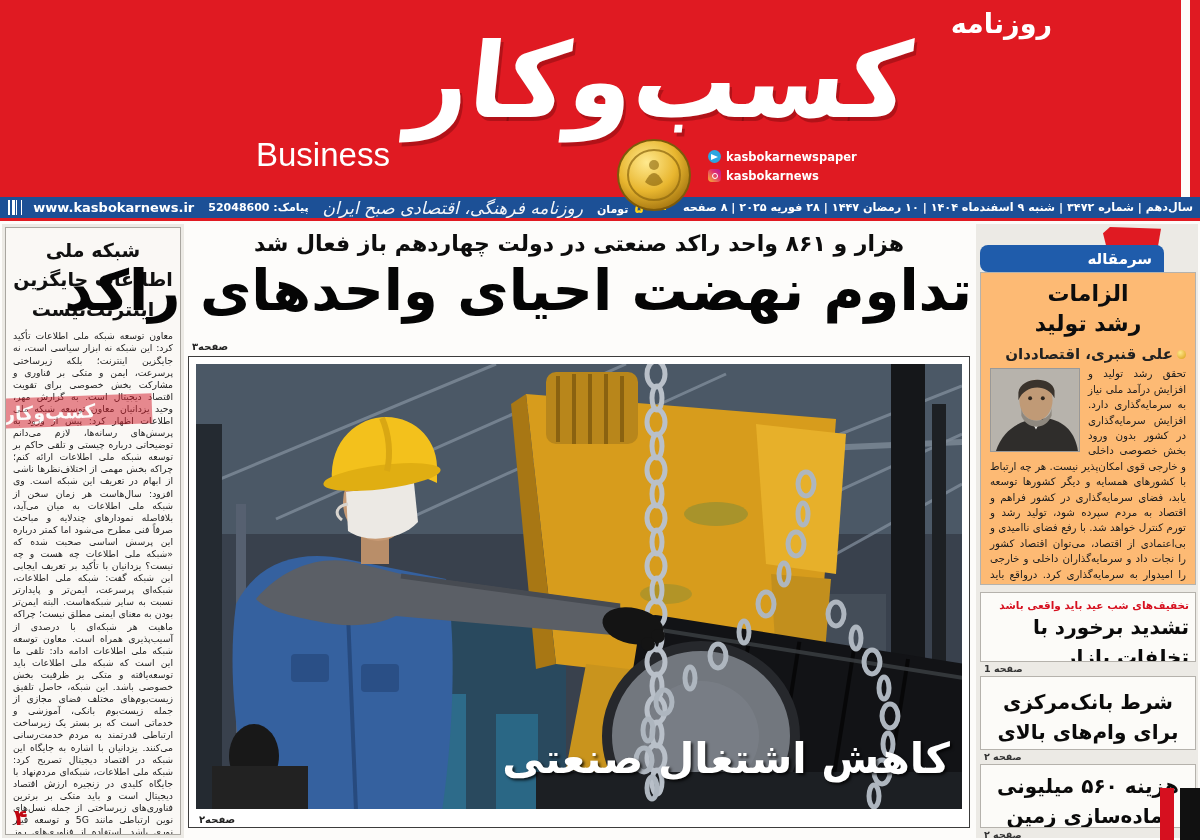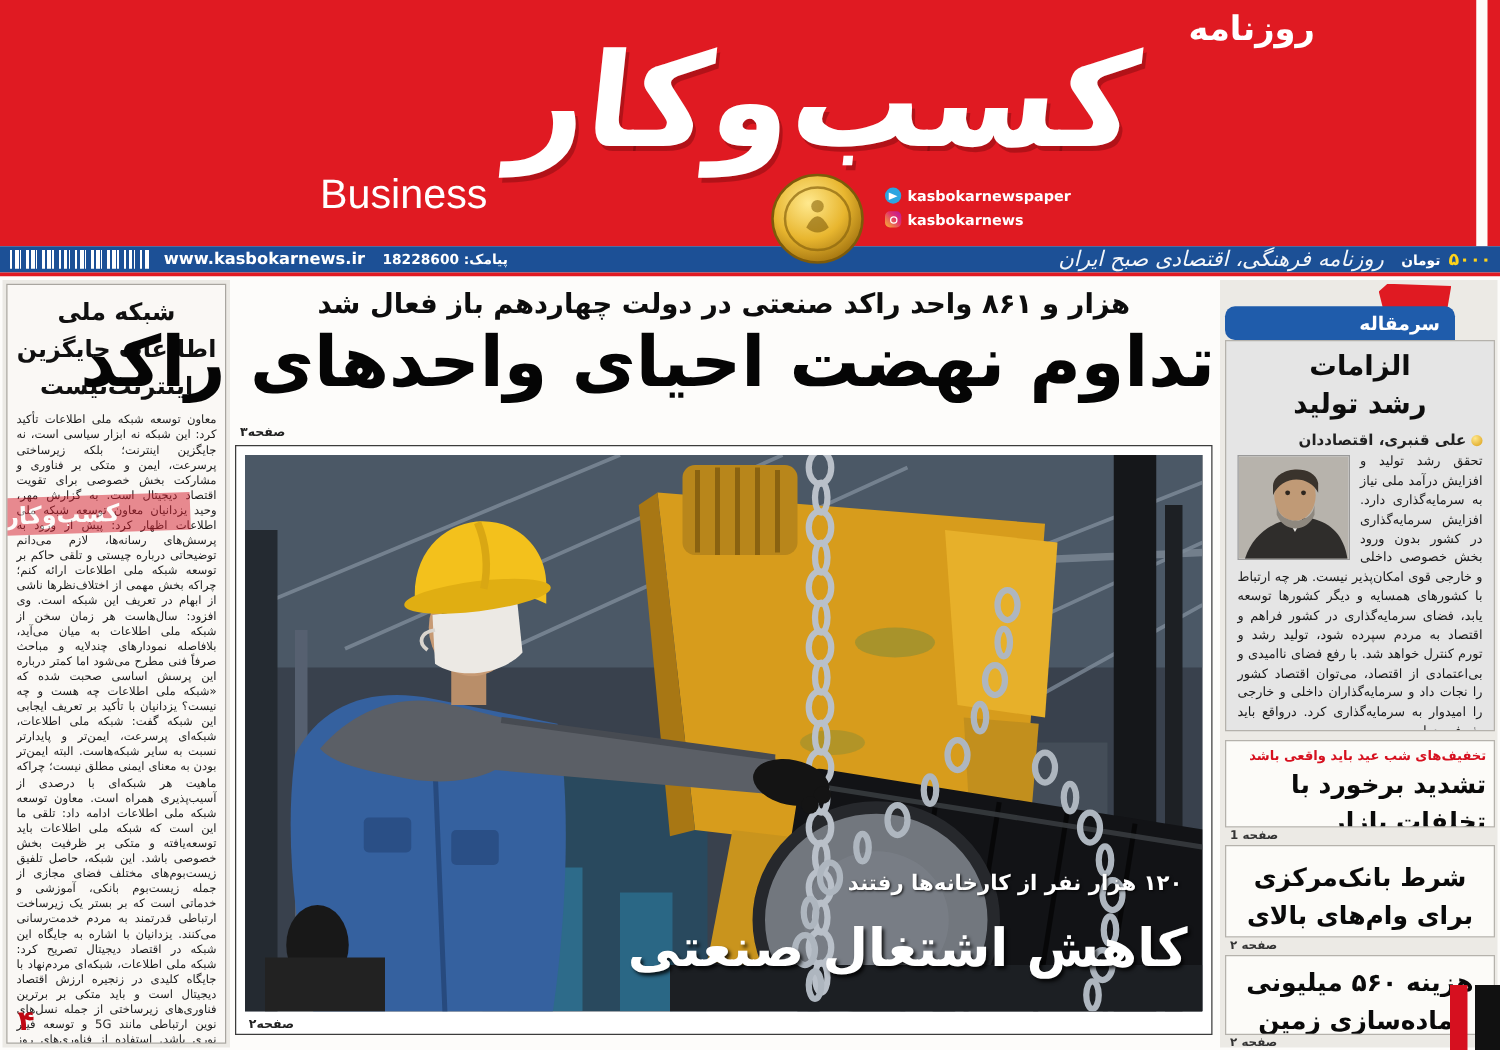--- a/index.html
+++ b/index.html
@@ -63,24 +63,24 @@
   .photo-headline{position:absolute;right:12px;bottom:26px;color:#fff;font-size:42px;font-weight:bold;
                 text-shadow:2px 2px 3px rgba(0,0,0,.8);}
   .photo-pageref{position:absolute;left:10px;bottom:2px;font-size:10px;font-weight:bold;color:#222;}
   
   .backdrop-right{position:absolute;left:976px;top:224px;width:222px;height:614px;background:#eceae5;}
   .ed-tab{position:absolute;left:1103px;top:227px;width:58px;height:22px;background:#e01a22;
           clip-path:polygon(0 28%,12% 0,100% 8%,94% 100%,6% 92%);z-index:2;}
   .ed-header{position:absolute;left:980px;top:245px;width:184px;height:27px;background:#1f5cab;
           border-radius:8px 8px 0 8px;color:#fff;font-size:15px;font-weight:bold;z-index:3;
           display:flex;align-items:center;justify-content:flex-start;padding-right:12px;box-sizing:border-box;}
-  .ed-box{position:absolute;left:980px;top:272px;width:216px;height:313px;background:#e5e5e5;
+  .ed-box{position:absolute;left:980px;top:272px;width:216px;height:313px;background:#fdba74;
           border:1px solid #b5b2ac;box-sizing:border-box;padding:4px 9px;overflow:hidden;}
   .ed-title{text-align:center;font-size:22px;font-weight:bold;line-height:1.35;color:#0d0d0d;margin-top:2px;}
-  .ed-byline{font-size:12px;font-weight:bold;color:#222;margin:7px 0 3px;display:flex;align-items:center;gap:4px;}
+  .ed-byline{font-size:15px;font-weight:bold;color:#222;margin:7px 0 3px;display:flex;align-items:center;gap:4px;}
   .gold-dot{width:9px;height:9px;border-radius:50%;background:radial-gradient(circle at 35% 30%,#ffe78a,#d99d14);display:inline-block;flex:0 0 auto;}
   .ed-portrait{float:left;width:88px;height:82px;margin:2px 8px 4px 0;border:1px solid #999;}
   .ed-body{font-size:10.3px;line-height:15.4px;text-align:justify;color:#1b1b1b;}
   .story-box{position:absolute;left:980px;width:216px;background:#fcfbf8;border:1px solid #b5b2ac;
              box-sizing:border-box;text-align:center;padding:4px 6px;overflow:hidden;}
   .story-kicker{color:#d6101f;font-size:10.5px;font-weight:bold;margin:2px 0 1px;}
   .story-headline{font-size:20px;font-weight:bold;line-height:1.5;color:#0a0a0a;}
   .story-pageref{position:absolute;left:984px;font-size:9.5px;font-weight:bold;color:#333;}
   .corner-red{position:absolute;left:1160px;top:788px;width:14px;height:52px;background:#d6101f;}
   .corner-black{position:absolute;left:1180px;top:788px;width:20px;height:52px;background:#111;}
@@ -116,26 +116,27 @@
         <span>kasbokarnewspaper</span>
       </div>
       <div class="social-row">
         <i class="ig-ic"></i>
         <span>kasbokarnews</span>
       </div>
     </div>
   </div>
 
   <div class="infobar">
+    <div class="seg issue">سال‌دهم | شماره ۳۴۷۲ | شنبه ۹ اسفندماه ۱۴۰۴ | ۱۰ رمضان ۱۴۴۷ | ۲۸ فوریه ۲۰۲۵ | ۸ صفحه</div>
     <div class="seg">
       <span class="price-num">۵۰۰۰</span>
       <span class="price-unit">تومان</span>
     </div>
     <div class="seg tagline">روزنامه فرهنگی، اقتصادی صبح ایران</div>
-    <div class="seg sms">پیامک: 18228600</div>
+    <div class="seg sms">پیامک: 52048600</div>
     <div class="seg site">www.kasbokarnews.ir</div>
     <div class="barcode"></div>
   </div>
   <div class="redline"></div>
 
   <div class="backdrop-left"></div>
   <div class="leftcol">
     <h2>شبکه ملی اطلاعات جایگزین اینترنت‌نیست</h2>
     <div class="body">معاون توسعه شبکه ملی اطلاعات تأکید کرد: این شبکه نه ابزار سیاسی است، نه جایگزین اینترنت؛ بلکه زیرساختی پرسرعت، ایمن و متکی بر فناوری و مشارکت بخش خصوصی برای تقویت اقتصاد دیجیتال است. به گزارش مهر، وحید یزدانیان معاون توسعه شبکه ملی اطلاعات اظهار کرد: پیش از ورود به پرسش‌های رسانه‌ها، لازم می‌دانم توضیحاتی درباره چیستی و تلقی حاکم بر توسعه شبکه ملی اطلاعات ارائه کنم؛ چراکه بخش مهمی از اختلاف‌نظرها ناشی از ابهام در تعریف این شبکه است. وی افزود: سال‌هاست هر زمان سخن از شبکه ملی اطلاعات به میان می‌آید، بلافاصله نمودارهای چندلایه و مباحث صرفاً فنی مطرح می‌شود اما کمتر درباره این پرسش اساسی صحبت شده که «شبکه ملی اطلاعات چه هست و چه نیست؟ یزدانیان با تأکید بر تعریف ایجابی این شبکه گفت: شبکه ملی اطلاعات، شبکه‌ای پرسرعت، ایمن‌تر و پایدارتر نسبت به سایر شبکه‌هاست. البته ایمن‌تر بودن به معنای ایمنی مطلق نیست؛ چراکه ماهیت هر شبکه‌ای با درصدی از آسیب‌پذیری همراه است. معاون توسعه شبکه ملی اطلاعات ادامه داد: تلقی ما این است که شبکه ملی اطلاعات باید توسعه‌یافته و متکی بر ظرفیت بخش خصوصی باشد. این شبکه، حاصل تلفیق زیست‌بوم‌های مختلف فضای مجازی از جمله زیست‌بوم بانکی، آموزشی و خدماتی است که بر بستر یک زیرساخت ارتباطی قدرتمند به مردم خدمت‌رسانی می‌کنند. یزدانیان با اشاره به جایگاه این شبکه در اقتصاد دیجیتال تصریح کرد: شبکه ملی اطلاعات، شبکه‌ای مردم‌نهاد با جایگاه کلیدی در زنجیره ارزش اقتصاد دیجیتال است و باید متکی بر برترین فناوری‌های زیرساختی از جمله نسل‌های نوین ارتباطی مانند 5G و توسعه فیبر نوری باشد. استفاده از فناوری‌های روز یک انتخاب نیست، بلکه ضرورت تحقق این شبکه است.</div>
     <div class="watermark">کسب‌وکار</div>
@@ -258,21 +259,20 @@
         <ellipse cx="182" cy="138" rx="35" ry="39" fill="#c79a74"></ellipse>
         <path d="M148,120 C150,100 158,92 166,88 L162,130 Z" fill="#2c241e"></path>
         <circle cx="170" cy="118" r="3" fill="#33281e"></circle>
           <circle cx="198" cy="114" r="3" fill="#33281e"></circle>
         <path d="M150,128 L218,119 L222,158 C206,176 170,180 152,167 Z" fill="#ece9e4"></path>
         <path d="M152,140 C140,142 138,150 146,156" stroke="#d8d4ce" stroke-width="3" fill="none"></path>
         <path d="M136,118 C133,75 163,53 190,53 C221,53 243,78 241,108 L241,119 C210,103 164,105 136,118 Z" fill="#f3c11c"></path>
         <ellipse cx="186" cy="113" rx="59" ry="12" fill="#e0ae12" transform="rotate(-7 186 113)"></ellipse>
         <path d="M186,54 C193,70 195,90 191,107" stroke="#d9a713" stroke-width="6" fill="none"></path>
       </svg>
-      <div class="photo-kicker">۱۲۰ هزار نفر از کارخانه‌ها رفتند</div>
       <div class="photo-headline">کاهش اشتغال صنعتی</div>
     </div>
     <div class="photo-pageref">صفحه۲</div>
   </div>
 
   <div class="backdrop-right"></div>
   <div class="ed-tab"></div>
   <div class="ed-header">
     <span>سرمقاله</span>
   </div>

